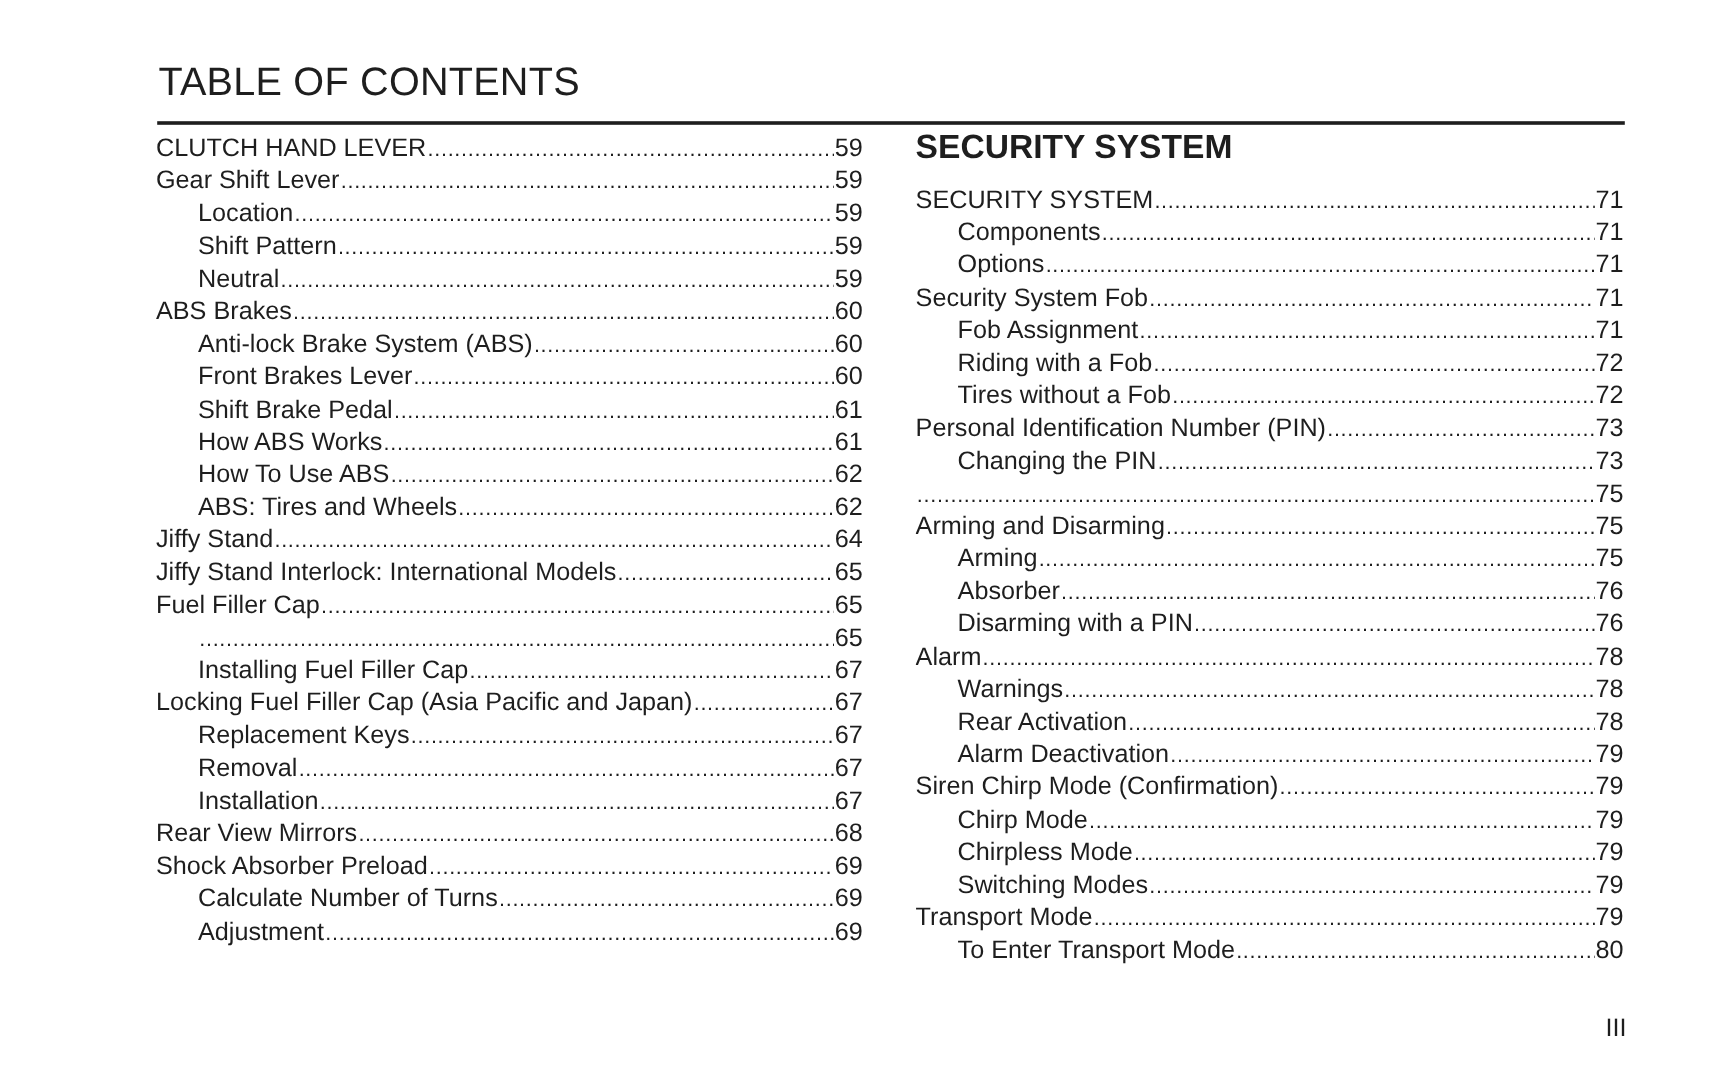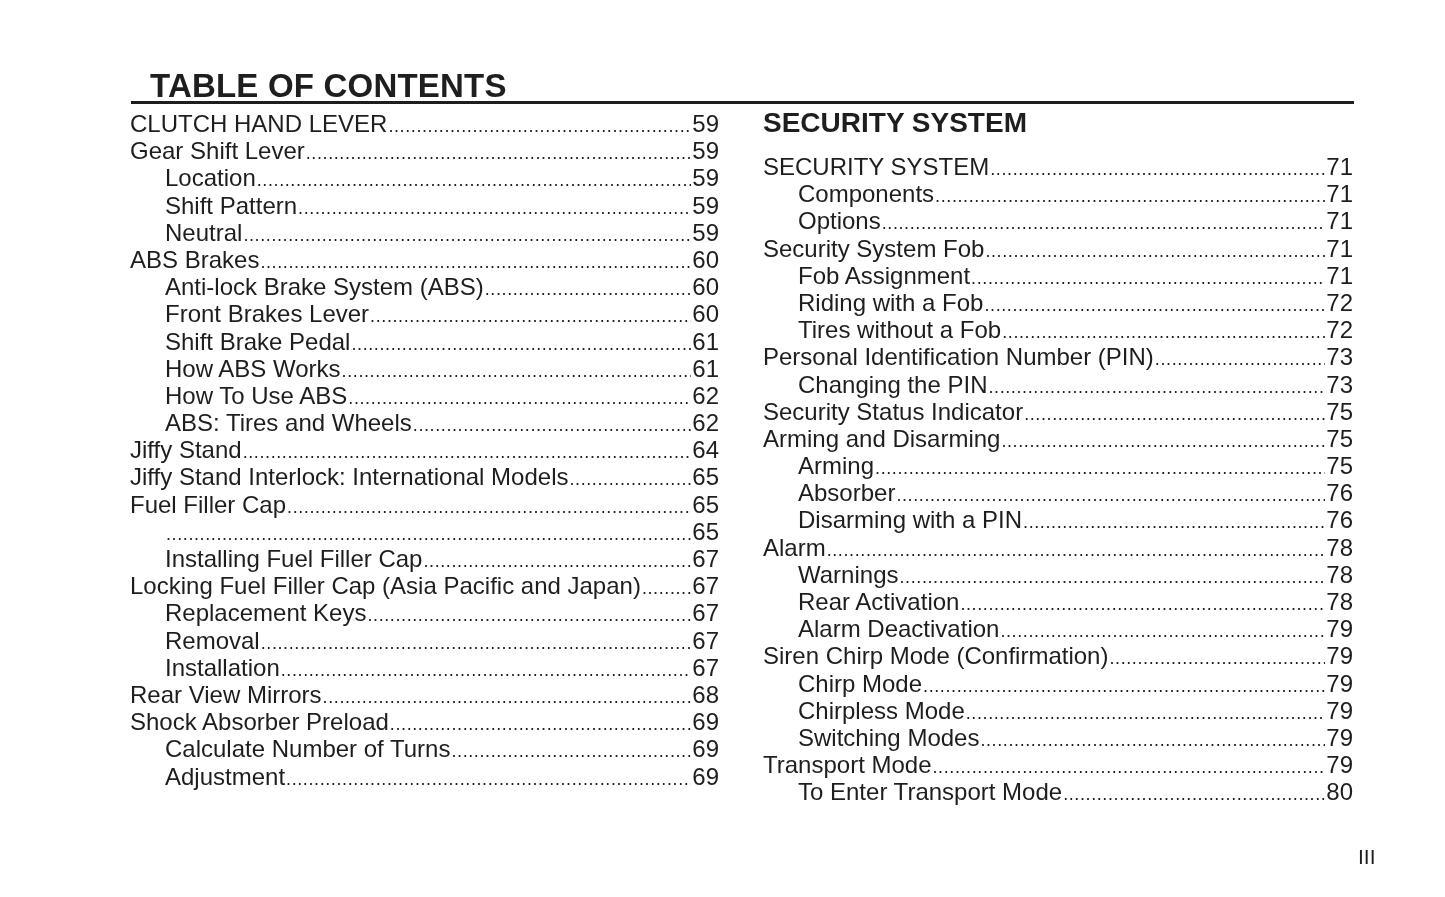--- a/index.html
+++ b/index.html
@@ -13,23 +13,23 @@
       position: relative;
       overflow: hidden;
       font-family: "Liberation Sans", sans-serif;
       color: #1e1e1e;
     }
     .page-title {
       position: absolute;
       left: 132px;
       top: 46px;
       font-size: 33px;
-      font-weight: bold;
+      font-weight: normal;
       letter-spacing: 0.2px;
-      margin: 18px;
+      margin: 0;
       line-height: 44px;
     }
     .rule {
       position: absolute;
       left: 131px;
       top: 101px;
       width: 1223px;
       height: 3px;
       background: #1e1e1e;
     }
@@ -54,21 +54,21 @@
     }
     .toc-list {
       list-style: none;
       margin: 0;
       padding: 0;
     }
     .toc-entry {
       display: flex;
       align-items: baseline;
       height: 27.2px;
-      font-size: 24px;
+      font-size: 21px;
       line-height: 27.2px;
       white-space: nowrap;
       overflow: hidden;
       cursor: pointer;
     }
     .toc-entry.lvl-2 {
       padding-left: 35px;
     }
     .toc-label {
       flex: 0 0 auto;
@@ -87,21 +87,20 @@
     }
     .toc-page {
       flex: 0 0 auto;
     }
     .page-number {
       position: absolute;
       left: 1338px;
       top: 845px;
       font-size: 21px;
       line-height: 24px;
-      margin-left: 20px;
     }
   </style>
 </head>
 <body>
 
 <h1 class="page-title">TABLE OF CONTENTS</h1>
 <div class="rule"></div>
 
 <div class="col col-left">
   <ul class="toc-list">
@@ -274,21 +273,20 @@
         <span class="toc-label">Personal Identification Number (PIN)</span>
         <span class="toc-leader"></span>
         <span class="toc-page">73</span>
       </li>
     <li class="toc-entry lvl-2">
         <span class="toc-label">Changing the PIN</span>
         <span class="toc-leader"></span>
         <span class="toc-page">73</span>
       </li>
     <li class="toc-entry lvl-1">
-        <span class="toc-label">Security Status Indicator</span>
         <span class="toc-leader"></span>
         <span class="toc-page">75</span>
       </li>
     <li class="toc-entry lvl-1">
         <span class="toc-label">Arming and Disarming</span>
         <span class="toc-leader"></span>
         <span class="toc-page">75</span>
       </li>
     <li class="toc-entry lvl-2">
         <span class="toc-label">Arming</span>

